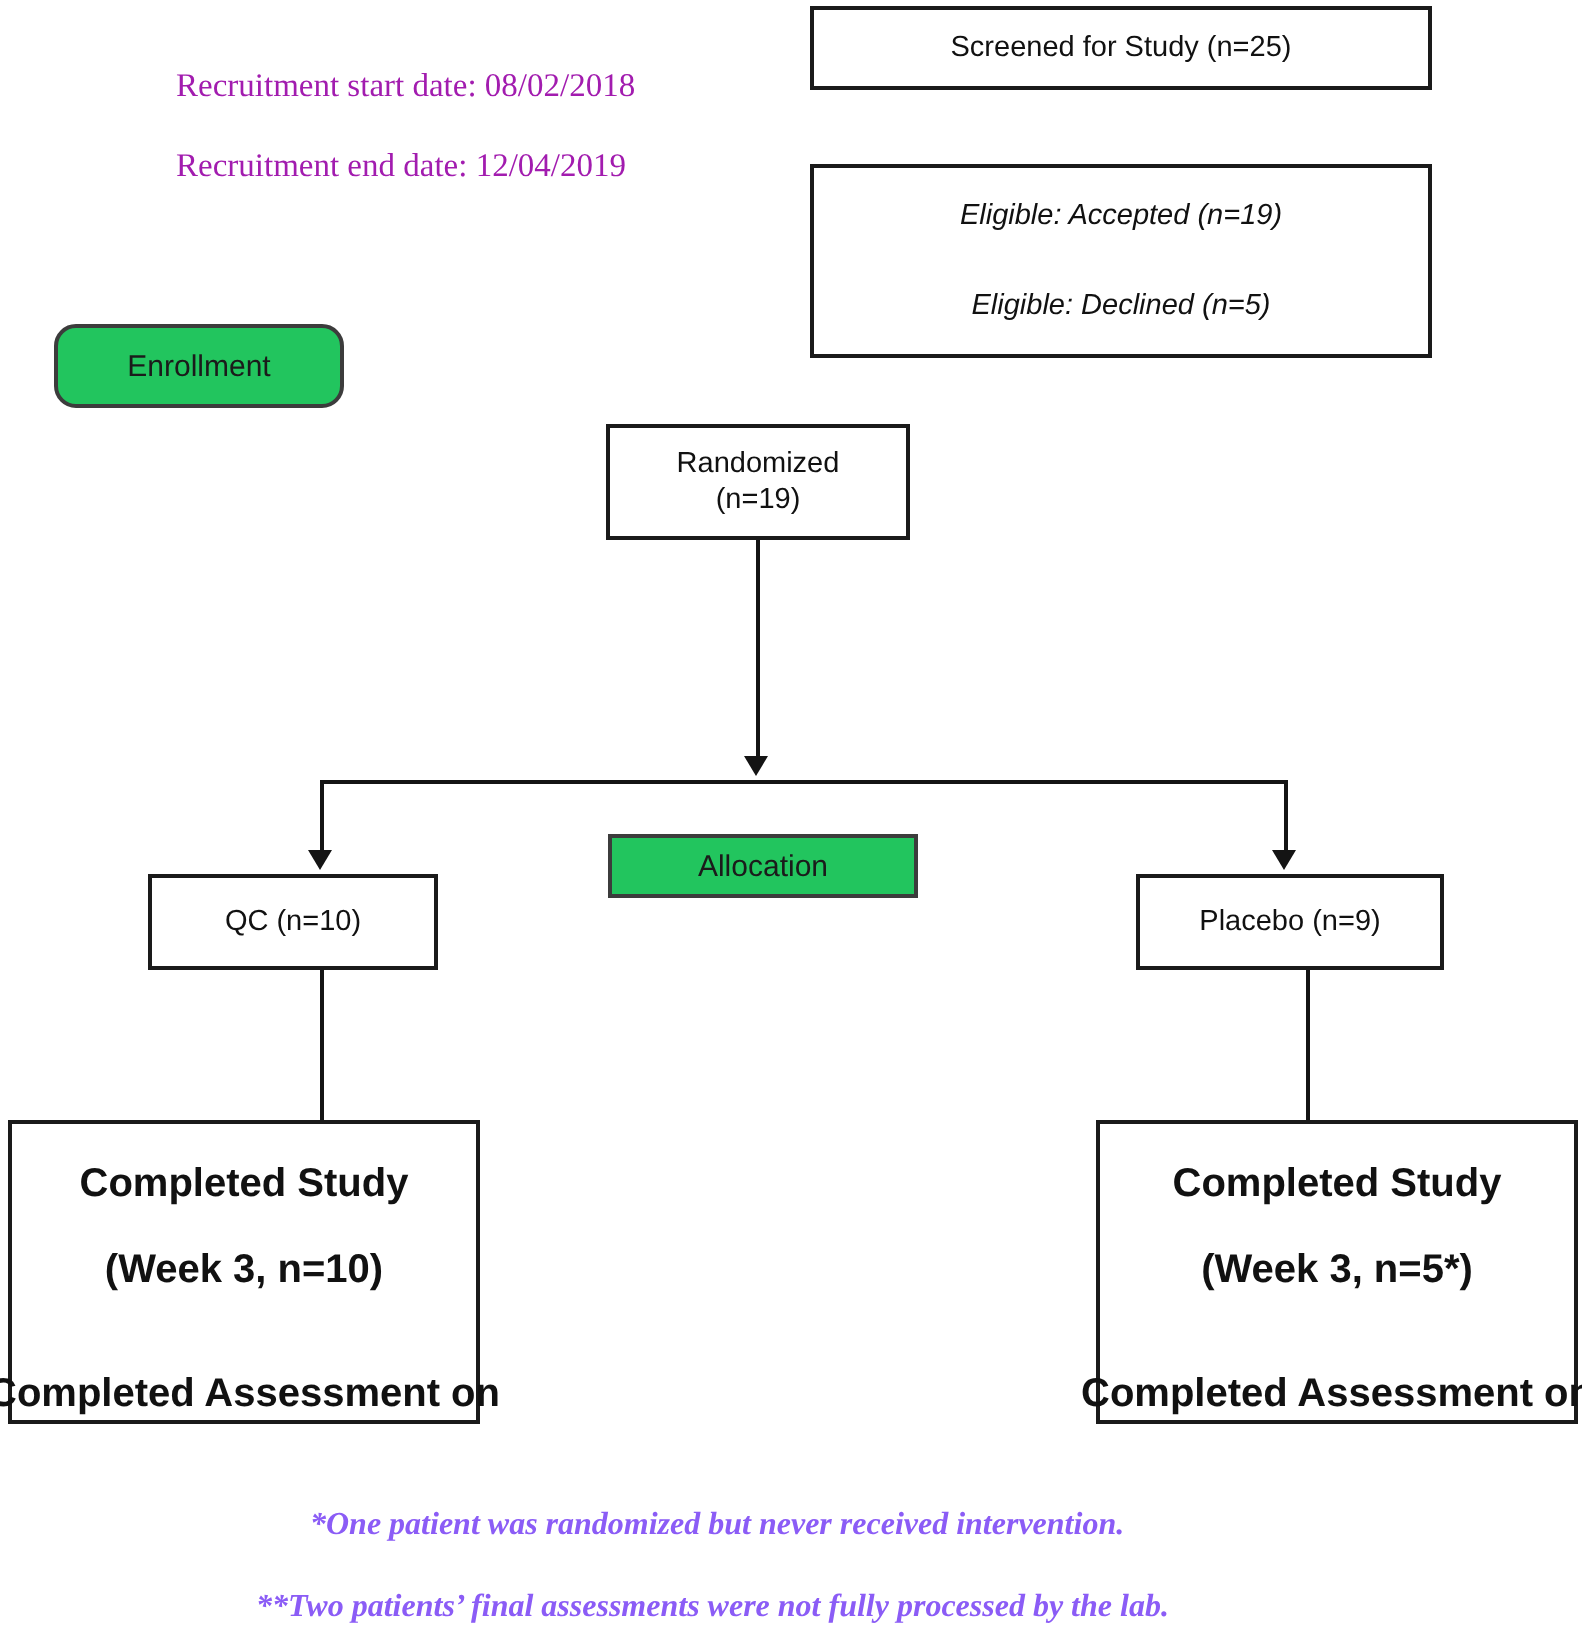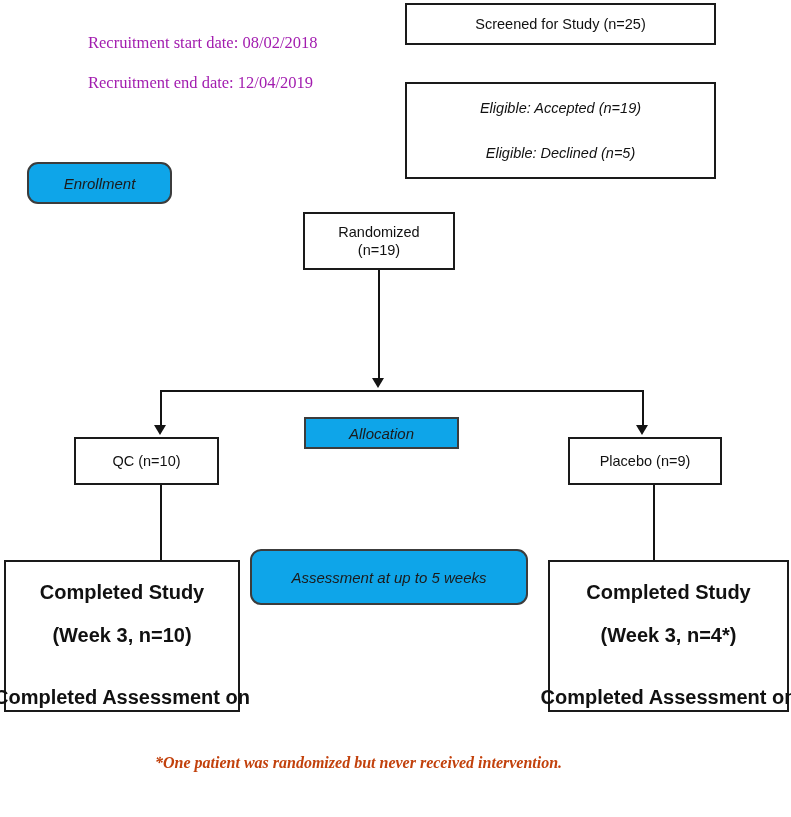--- a/index.html
+++ b/index.html
@@ -45,25 +45,24 @@
   }
 
   
   .box.bold .line {
     font-weight: bold;
     font-size: 20px;
   }
 
   
   .phase {
-    background: #0ea5e9;
+    background: #22c55e;
     border: 2px solid #3c3c3c;
     color: #1b1b1b;
     font-size: 15px;
-    font-style: italic;
   }
   .phase.rounded { border-radius: 11px; }
   .phase.sharp   { border-radius: 0; }
   .phase .line { white-space: nowrap; }
 
   
   .serif-text {
     position: absolute;
     font-family: "Liberation Serif", serif;
     font-size: 16.5px;
@@ -71,21 +70,21 @@
     white-space: nowrap;
   }
 
   
   .footnote {
     position: absolute;
     font-family: "Liberation Serif", serif;
     font-style: italic;
     font-weight: bold;
     font-size: 16px;
-    color: #c2410c;
+    color: #8b5cf6;
     white-space: nowrap;
     text-align: right;
   }
 
   
   .vline {
     position: absolute;
     width: 0;
     border-left: 2px solid #141414;
   }
@@ -151,35 +150,33 @@
     <div class="line">QC (n=10)</div>
   </div>
 
   <div class="node box" style="left:568px; top:437px; width:154px; height:48px;">
     <div class="line">Placebo (n=9)</div>
   </div>
 
   <div class="vline" style="left:160px; top:485px; height:75px;"></div>
   <div class="vline" style="left:653px; top:485px; height:75px;"></div>
 
-  <div class="node phase rounded" style="left:250px; top:549px; width:278px; height:56px;">
-    <div class="line">Assessment at up to 5 weeks</div>
-  </div>
 
   <div class="node box bold" style="left:4px; top:560px; width:236px; height:152px; justify-content:flex-start; padding-top:18px;">
     <div class="line">Completed Study</div>
     <div class="gap-row"></div>
     <div class="line">(Week 3, n=10)</div>
     <div style="height:52px;"></div>
     <div class="line">Completed Assessment on</div>
   </div>
 
   <div class="node box bold" style="left:548px; top:560px; width:241px; height:152px; justify-content:flex-start; padding-top:18px;">
     <div class="line">Completed Study</div>
     <div class="gap-row"></div>
-    <div class="line">(Week 3, n=4*)</div>
+    <div class="line">(Week 3, n=5*)</div>
     <div style="height:52px;"></div>
     <div class="line">Completed Assessment on</div>
   </div>
 
   <div class="footnote" style="left:155px; top:754px;">*One patient was randomized but never received intervention.</div>
+  <div class="footnote" style="left:128px; top:795px;">**Two patients’ final assessments were not fully processed by the lab.</div>
 
 </div>
 
 </body></html>

